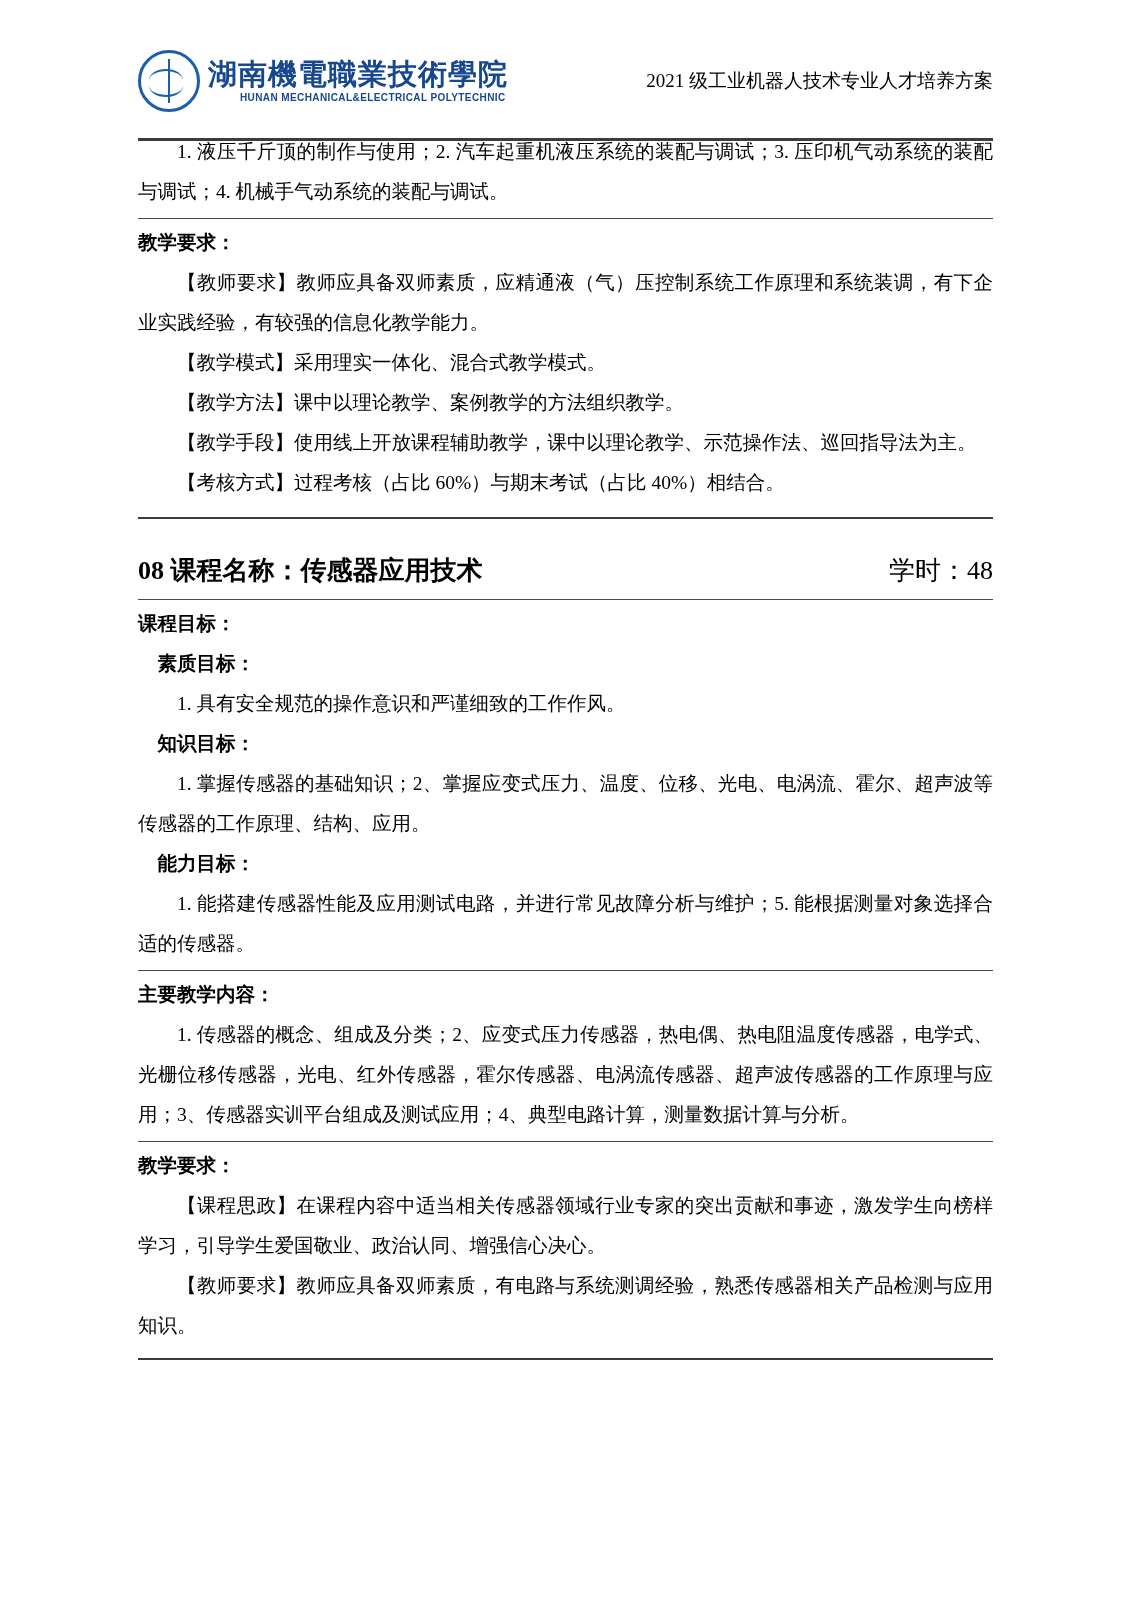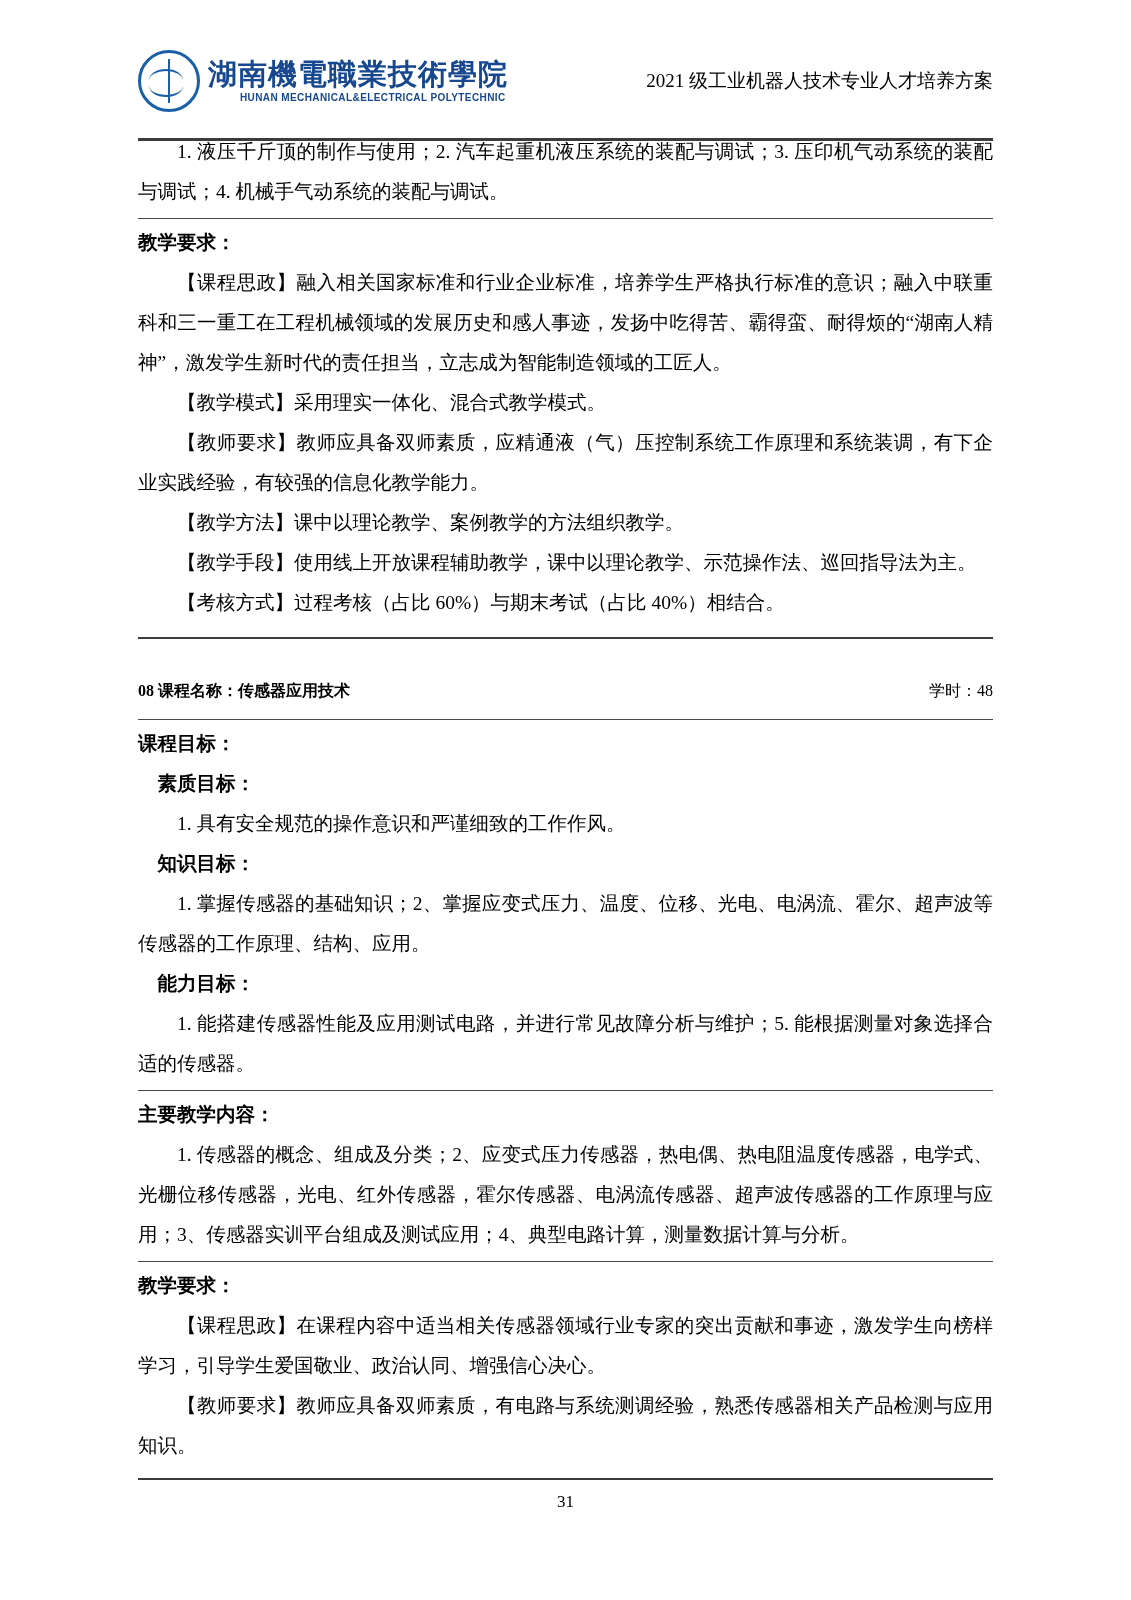--- a/index.html
+++ b/index.html
@@ -126,21 +126,21 @@
   }
   .section-rule.thick {
     border-top: 2px solid #3c3c3c;
   }
   .gap-block { height: 24px; }
 
   .course-head {
     display: flex;
     justify-content: space-between;
     align-items: flex-start;
-    font-size: 16px;
+    font-size: 26px;
     padding: 4px 0 2px 0;
   }
   .course-head .left { font-weight: bold; }
   .course-head .left .name { font-weight: bold; }
   .course-head .right { font-weight: normal; }
 
   .label-line {
     font-weight: bold;
     font-size: 19.5px;
   }
@@ -177,23 +177,22 @@
   </div>
   <div class="rule-thick"></div>
 
   <div class="content">
 
     <p class="indent2">1. 液压千斤顶的制作与使用；2. 汽车起重机液压系统的装配与调试；3. 压印机气动系统的装配与调试；4. 机械手气动系统的装配与调试。</p>
 
     <div class="section-rule"></div>
 
     <p class="label-line">教学要求：</p>
-    <p class="indent2">【课程思政】融入相关国家标准和行业企业标准，培养学生严格执行标准的意识；融入中联重科和三一重工在工程机械领域的发展历史和感人事迹，发扬中吃得苦、霸得蛮、耐得烦的“湖南人精神”，激发学生新时代的责任担当，立志成为智能制造领域的工匠人。</p>
+    <p class="indent2">【教师要求】教师应具备双师素质，应精通液（气）压控制系统工作原理和系统装调，有下企业实践经验，有较强的信息化教学能力。</p>
     <p class="indent2">【教学模式】采用理实一体化、混合式教学模式。</p>
-    <p class="indent2">【教师要求】教师应具备双师素质，应精通液（气）压控制系统工作原理和系统装调，有下企业实践经验，有较强的信息化教学能力。</p>
     <p class="indent2">【教学方法】课中以理论教学、案例教学的方法组织教学。</p>
     <p class="indent2">【教学手段】使用线上开放课程辅助教学，课中以理论教学、示范操作法、巡回指导法为主。</p>
     <p class="indent2">【考核方式】过程考核（占比 60%）与期末考试（占比 40%）相结合。</p>
 
     <div class="section-rule thick" style="margin-top:14px;"></div>
     <div class="gap-block"></div>
 
     <div class="course-head">
       <div class="left">
         <span>08 课程名称：</span><span class="name">传感器应用技术</span>
@@ -222,17 +221,14 @@
     <div class="section-rule"></div>
 
     <p class="label-line">教学要求：</p>
     <p class="indent2">【课程思政】在课程内容中适当相关传感器领域行业专家的突出贡献和事迹，激发学生向榜样学习，引导学生爱国敬业、政治认同、增强信心决心。</p>
     <p class="indent2">【教师要求】教师应具备双师素质，有电路与系统测调经验，熟悉传感器相关产品检测与应用知识。</p>
 
     <div class="section-rule thick" style="margin-top:12px;"></div>
 
   </div>
 
-  <div class="footer">
-    <span>31</span>
-  </div>
 
 </div>
 
 </body></html>

